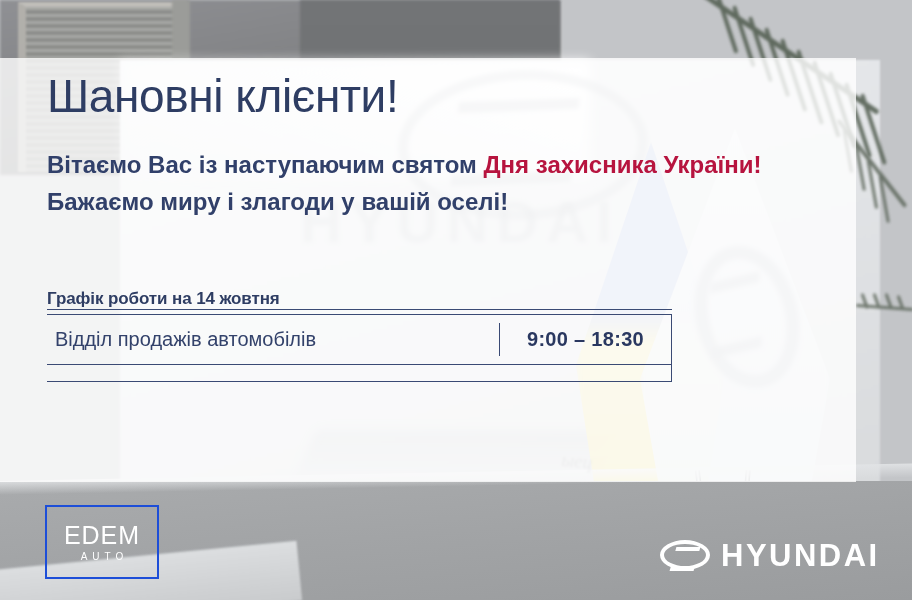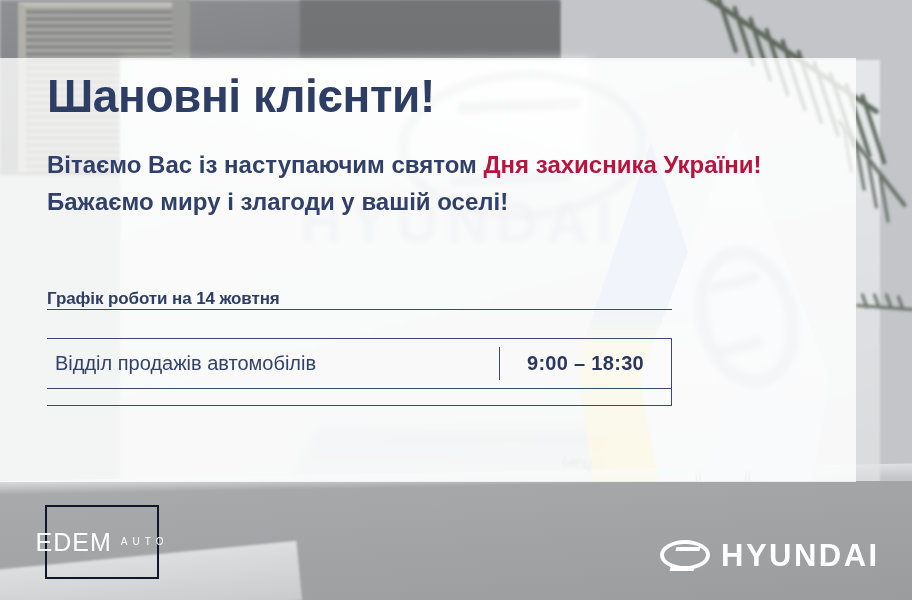--- a/index.html
+++ b/index.html
@@ -136,38 +136,38 @@
   .panel{
     position:absolute;left:0;top:58px;width:856px;height:424px;
     background:rgba(255,255,255,.80);
   }
 
   
   .content{position:absolute;left:47px;top:72px;width:700px;}
 
   .headline{
     margin:0;padding:0;
-    font-size:46px;line-height:1.05;font-weight:700;
+    font-size:46px;line-height:1.05;font-weight:400;
     color:#2e3d63;letter-spacing:-.4px;
   }
 
   .greeting{margin-top:26px;}
   .greet-line{
     font-size:24px;line-height:1.55;font-weight:700;color:#31406a;
     white-space:nowrap;
   }
   .accent{color:#b7143f;}
 
   .sched-title{
     margin-top:68px;
     font-size:17px;font-weight:700;color:#2e3d63;letter-spacing:-.1px;
   }
 
   .table{
-    margin-top:28px;width:625px;
+    margin-top:4px;width:625px;
     border:1px solid #3a4a74;border-left:none;
     box-sizing:border-box;
   }
   .trow{display:flex;align-items:stretch;border-bottom:1px solid #3a4a74;}
   .trow:last-child{border-bottom:none;}
   .tdept{
     flex:0 0 452px;padding:12px 14px 12px 8px;box-sizing:border-box;
     display:flex;align-items:center;
     font-size:20px;line-height:1.28;color:#33426b;font-weight:400;
   }
@@ -176,22 +176,22 @@
     flex:1;display:flex;align-items:center;justify-content:center;
     font-size:20px;font-weight:700;color:#2a3860;letter-spacing:.3px;
   }
   .table-top-rule{
     width:625px;height:1px;background:#3a4a74;
   }
 
   
   .edem{
     position:absolute;left:45px;top:505px;width:110px;height:70px;
-    border:2px solid #0f172a;
-    display:flex;flex-direction:row;align-items:center;justify-content:center;
+    border:2px solid #1d4ed8;
+    display:flex;flex-direction:column;align-items:center;justify-content:center;
     gap:4px;
   }
   .edem-main{
     font-size:25px;font-weight:400;letter-spacing:1px;color:#ffffff;
     line-height:1;
   }
   .edem-sub{
     font-size:10px;font-weight:400;letter-spacing:5px;color:#ffffff;
     line-height:1;padding-left:5px;
   }

